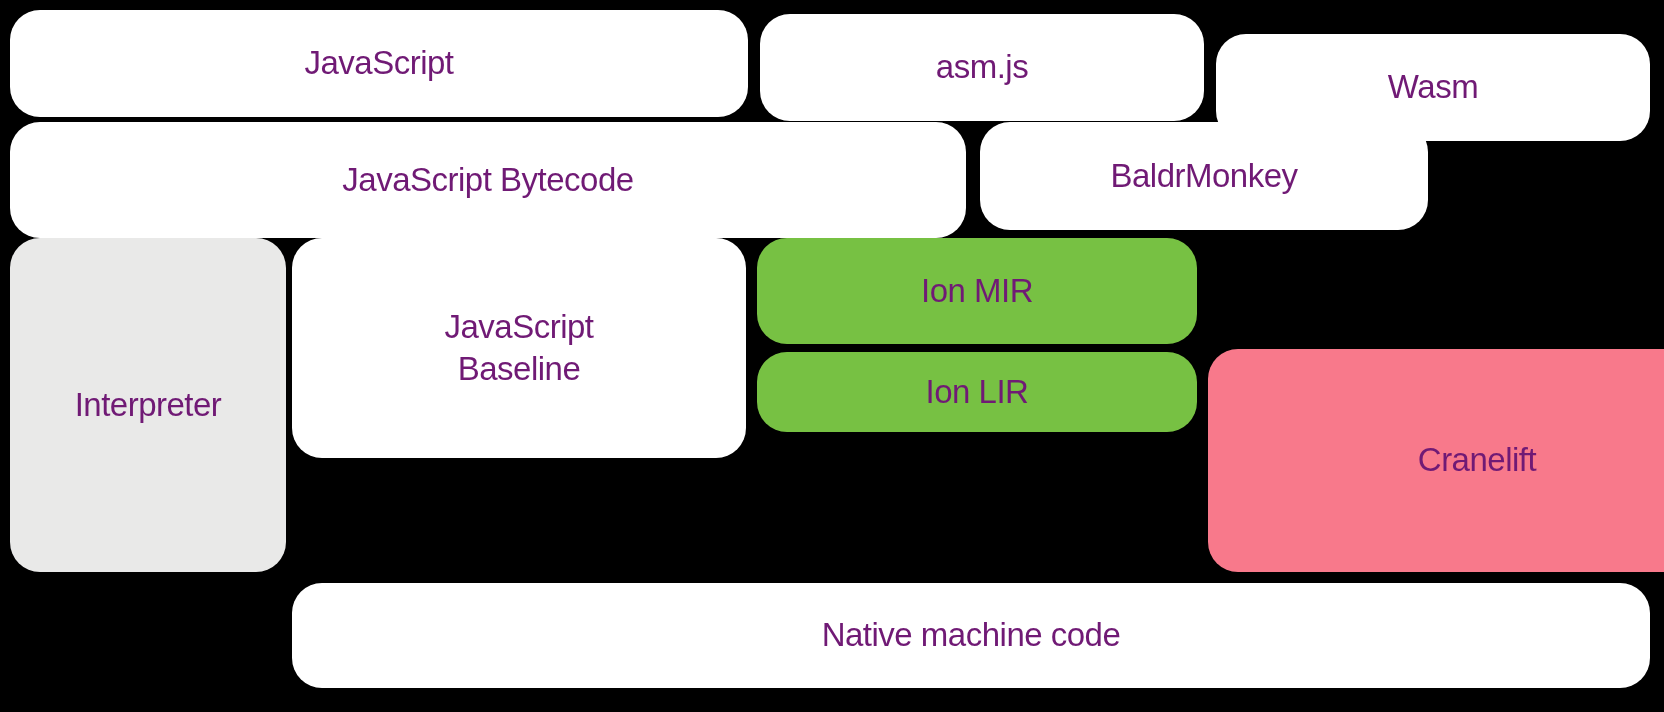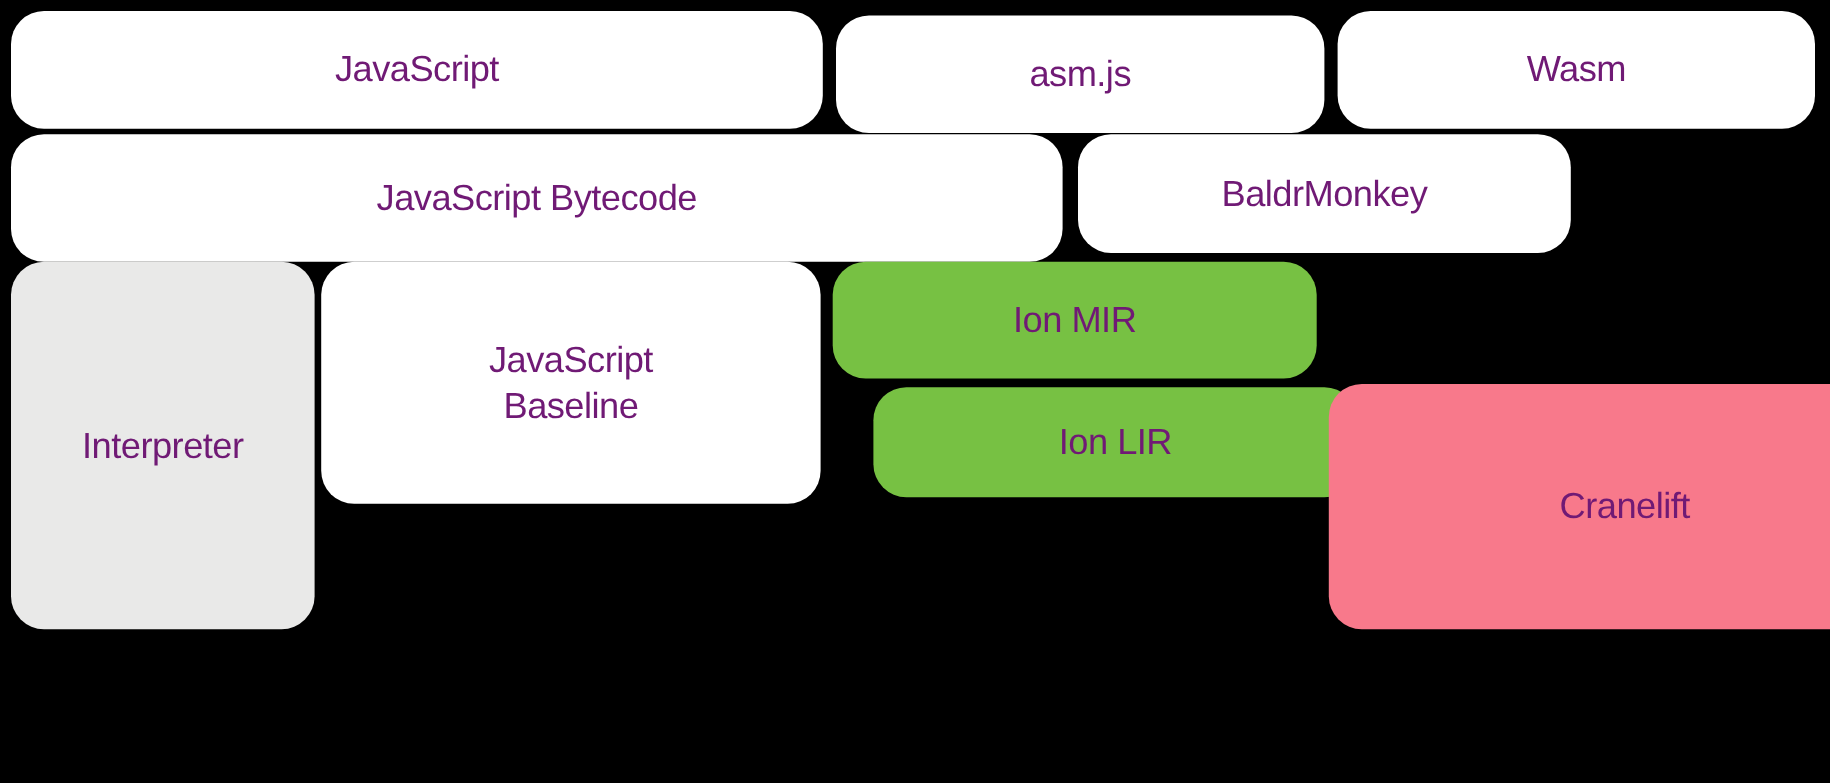--- a/index.html
+++ b/index.html
@@ -32,44 +32,45 @@
   }
   
   #box-javascript          { left: 10px;   top: 10px;  width: 738px;  height: 107px; }
   #box-asmjs               { left: 760px;  top: 14px;  width: 444px;  height: 107px; }
   #box-wasm                { left: 1216px; top: 10px;  width: 434px;  height: 107px; }
   #box-js-bytecode         { left: 10px;   top: 122px; width: 956px;  height: 116px; text-align: right; }
   #box-baldrmonkey         { left: 980px;  top: 122px; width: 448px;  height: 108px; }
   #box-interpreter         { left: 10px;   top: 238px; width: 276px;  height: 334px; }
   #box-js-baseline         { left: 292px;  top: 238px; width: 454px;  height: 220px; }
   #box-ion-mir             { left: 757px;  top: 238px; width: 440px;  height: 106px; }
-  #box-ion-lir             { left: 794px;  top: 352px; width: 440px;  height: 100px; }
+  #box-ion-lir             { left: 757px;  top: 352px; width: 440px;  height: 80px; }
   #box-cranelift           { left: 1208px; top: 349px; width: 538px;  height: 223px; }
   #box-macro-assembler     { left: 292px;  top: 464px; width: 906px;  height: 111px; }
   #box-native-machine-code { left: 292px;  top: 583px; width: 1358px; height: 105px; }
 </style>
 </head>
 <body>
 
 <div id="canvas">
   <div id="box-javascript" class="node" style="background: rgb(255, 255, 255);">JavaScript</div>
 
   <div id="box-asmjs" class="node" style="background: rgb(255, 255, 255);">asm.js</div>
 
-  <div id="box-wasm" class="node" style="background: rgb(255, 255, 255);">Wasm</div>
+  <div id="box-wasm" class="node" style="background: rgb(255, 255, 255); margin-top: 24px;">Wasm</div>
 
   <div id="box-js-bytecode" class="node" style="background: rgb(255, 255, 255);">JavaScript Bytecode</div>
 
   <div id="box-interpreter" class="node" style="background: rgb(233, 233, 232);">Interpreter</div>
 
   <div id="box-baldrmonkey" class="node" style="background: rgb(255, 255, 255);">BaldrMonkey</div>
 
   <div id="box-js-baseline" class="node" style="background: rgb(255, 255, 255);">JavaScript
 Baseline</div>
 
   <div id="box-ion-mir" class="node" style="background: rgb(119, 193, 67);">Ion MIR</div>
 
   <div id="box-ion-lir" class="node" style="background: rgb(119, 193, 67);">Ion LIR</div>
 
   <div id="box-cranelift" class="node" style="background: rgb(248, 121, 139);">Cranelift</div>
 
 
+  <div id="box-native-machine-code" class="node" style="background: rgb(255, 255, 255);">Native machine code</div>
 </div>
 
 </body></html>

